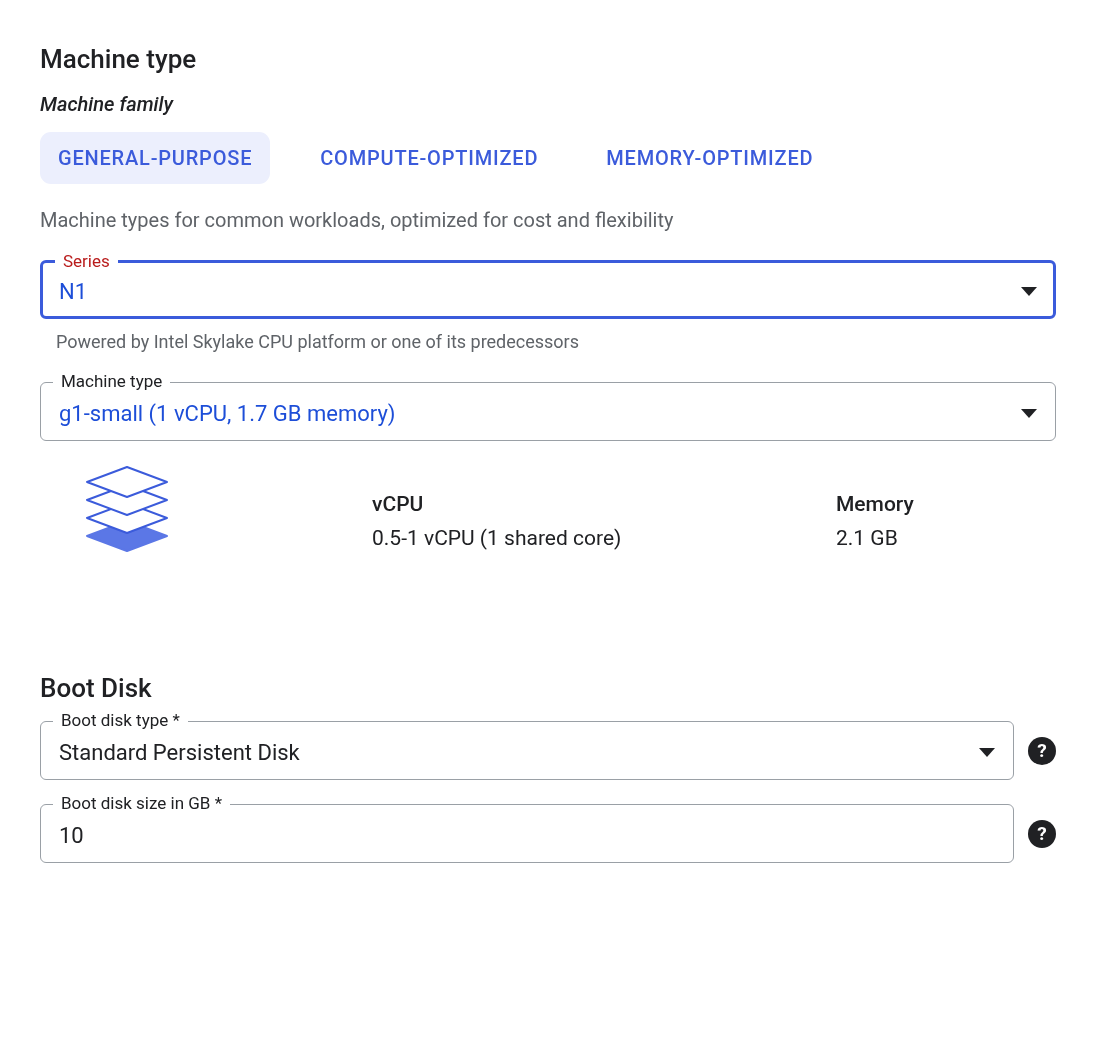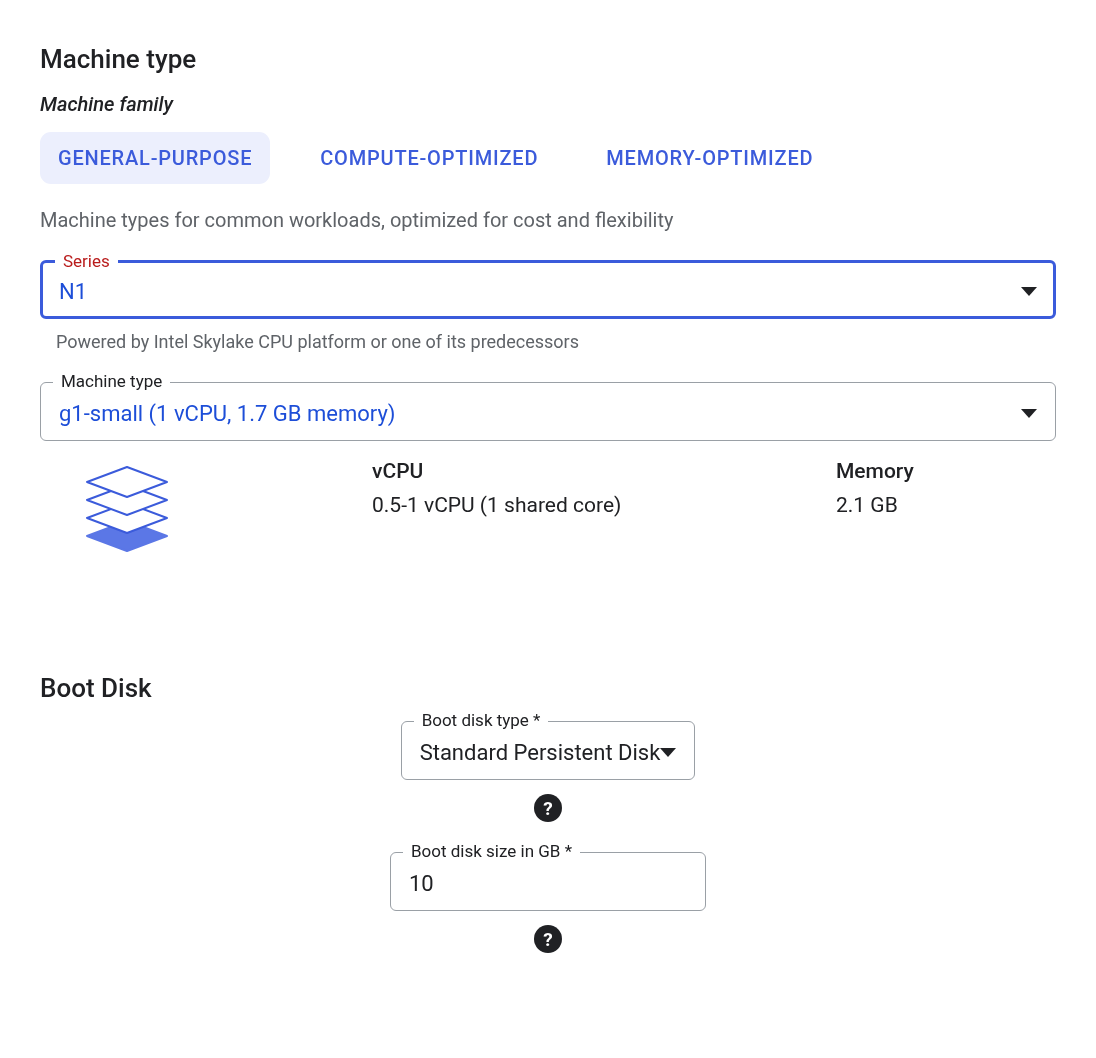--- a/index.html
+++ b/index.html
@@ -89,21 +89,21 @@
     border-right: 8px solid transparent;
     border-top: 9px solid #202124;
   }
   .helper {
     font-size: 18px;
     color: #5f6368;
     margin: 12px 0 30px 16px;
   }
   .spec-row {
     display: flex;
-    align-items: flex-start;
+    align-items: center;
     margin-top: 18px;
     padding-left: 32px;
   }
   .spec-icon {
     width: 120px;
     flex: 0 0 200px;
   }
   .spec-col {
     flex: 1;
   }
@@ -117,22 +117,21 @@
     font-size: 21px;
     color: #202124;
   }
   .boot-section {
     margin-top: 90px;
   }
   .boot-field-wrap {
     display: flex;
     align-items: center;
     gap: 14px;
-    margin-bottom: 30px;
-    flex-direction: column;
+    margin-bottom: 24px;
   }
   .boot-field-wrap .field {
     flex: 1;
     margin-bottom: 0;
   }
   .help-circle {
     width: 28px; height: 28px;
     border-radius: 50%;
     background: #202124;
     color: #fff;

